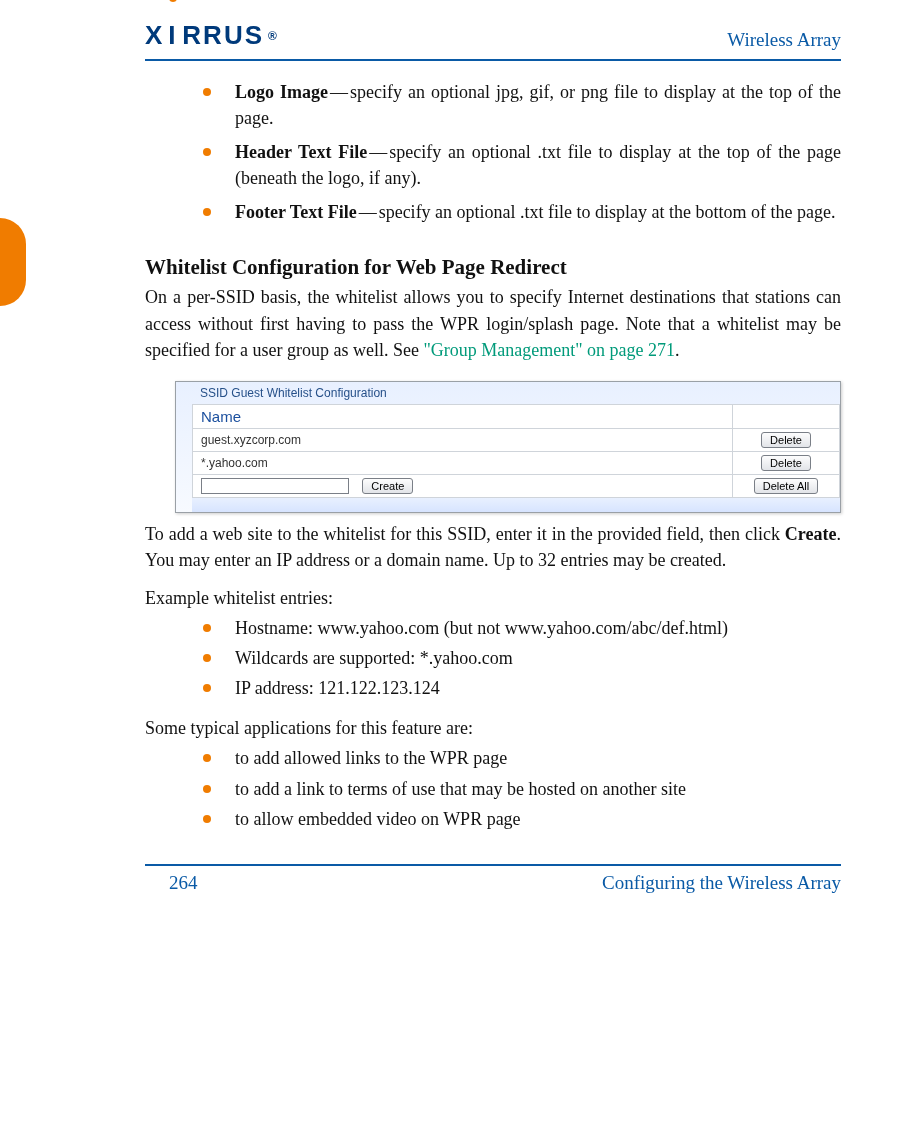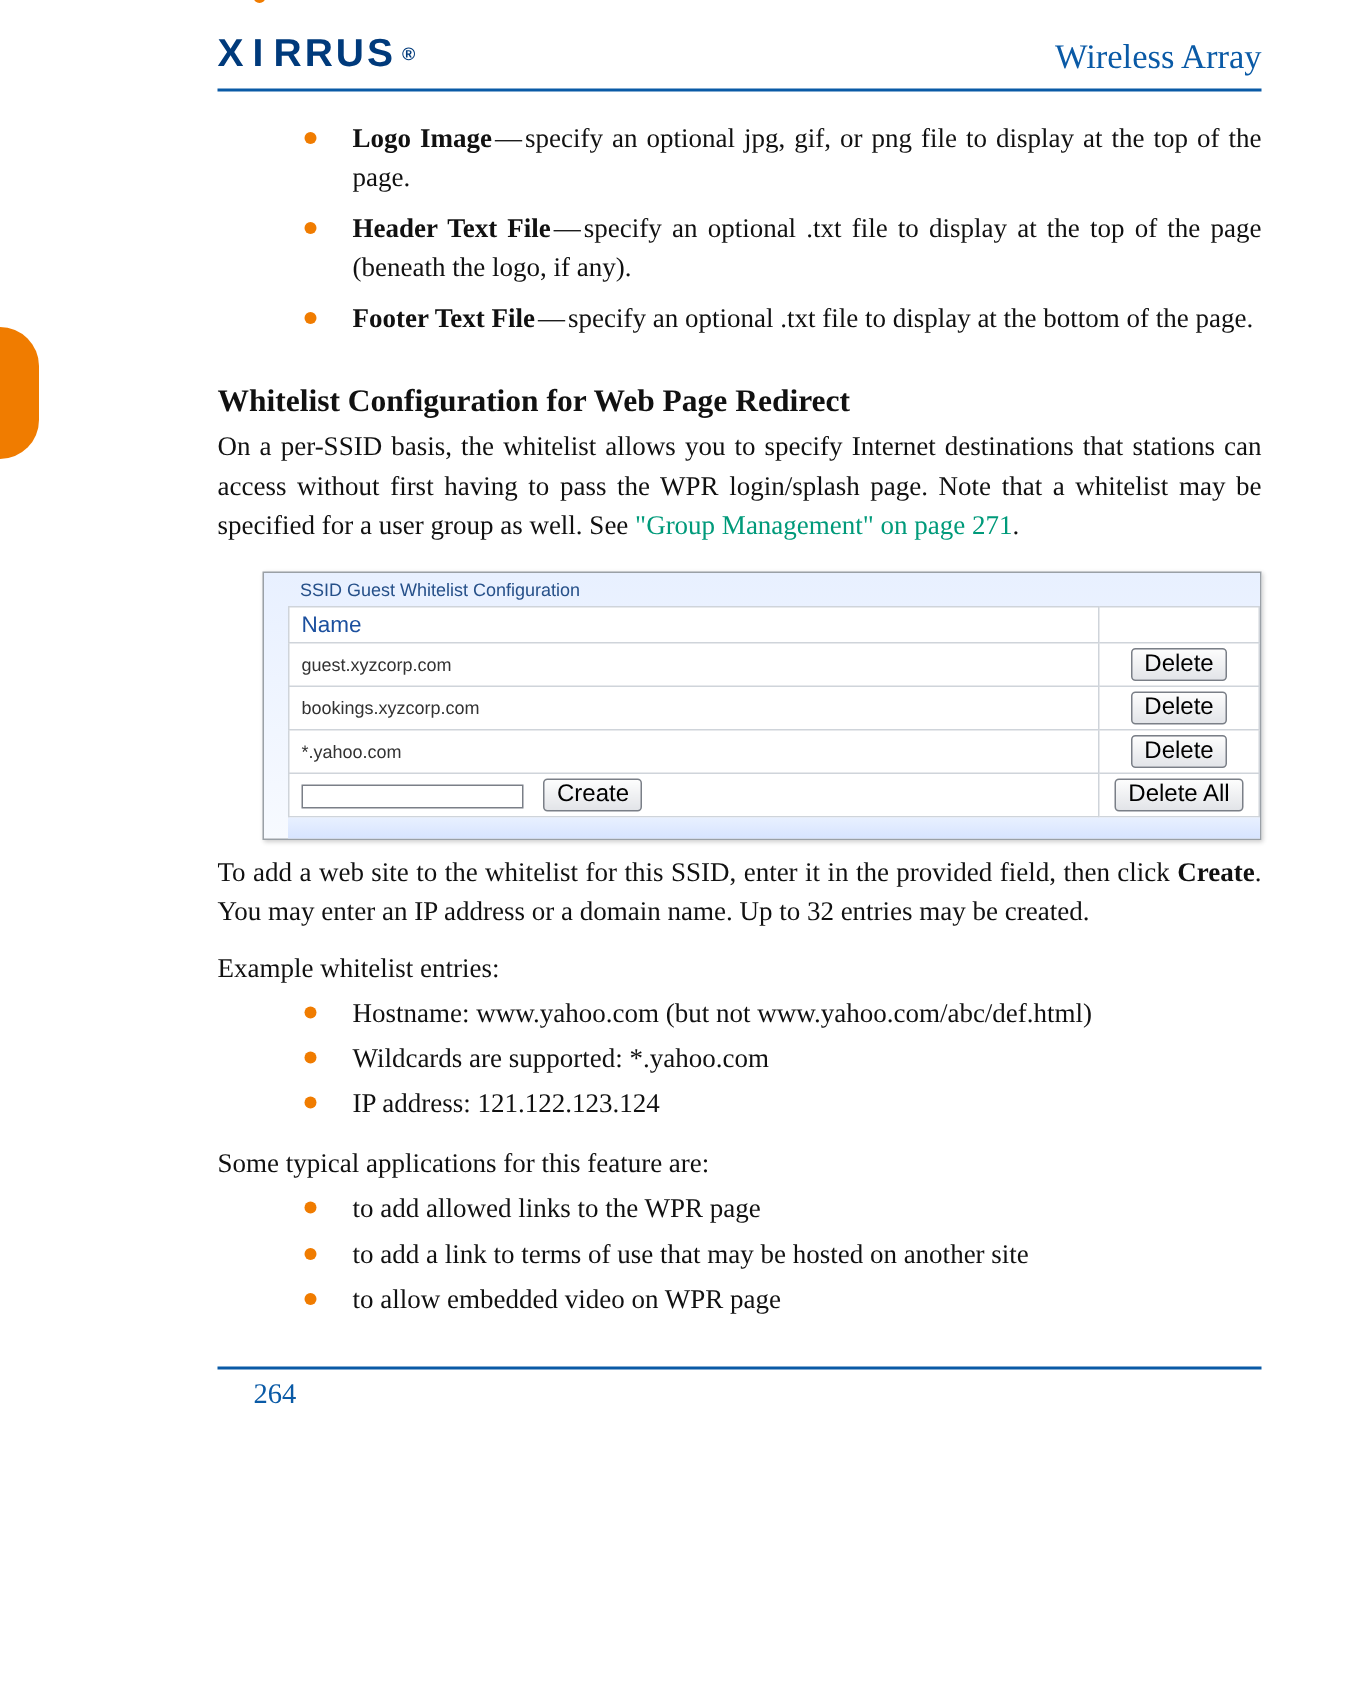--- a/index.html
+++ b/index.html
@@ -3,21 +3,21 @@
 <meta charset="utf-8">
 <style>
   html,body{margin:0;padding:0;background:#fff;}
   body{width:901px;min-height:1137px;font-family:"Palatino Linotype","Book Antiqua",Palatino,Georgia,serif;color:#111;position:relative;}
   .page{padding:20px 60px 0 145px;box-sizing:border-box;}
   .header{display:flex;align-items:flex-end;justify-content:space-between;padding-bottom:6px;}
   .logo{display:flex;align-items:center;gap:4px;font-weight:900;font-size:26px;letter-spacing:2px;color:#003a7b;font-family:Arial,Helvetica,sans-serif;}
   .logo .sep{position:relative;display:inline-block;width:10px;}
   .logo .dot{position:absolute;top:-26px;left:1px;width:8px;height:8px;border-radius:50%;background:#f07c00;}
   .logo .reg{font-size:12px;vertical-align:super;letter-spacing:0;}
-  .doc-title{color:#0a5aa6;font-size:23px;}
+  .doc-title{color:#0a5aa6;font-size:19px;}
   .rule{height:2px;background:#0a5aa6;margin:2px 0 18px 0;}
   .footer-rule{height:2px;background:#0a5aa6;margin-top:28px;}
   .footer{display:flex;justify-content:space-between;padding:6px 0 24px 0;margin-left:24px;}
   .footer .pno{color:#0a5aa6;font-size:19px;}
   .footer .sect{color:#0a5aa6;font-size:19px;}
   .body-text{font-size:18px;line-height:1.45;text-align:justify;margin:0 0 12px 0;}
   .tight{margin-bottom:4px;}
   h3{font-size:21px;font-weight:bold;margin:22px 0 4px 0;}
   .link{color:#009a7a;}
   ul.bullets{list-style:none;padding:0;margin:0 0 10px 0;}
@@ -29,21 +29,21 @@
   .side-tab{position:absolute;left:-26px;top:218px;width:52px;height:88px;border-radius:52px;background:#f07c00;}
   
   .figure{margin:18px 0 8px 30px;}
   .fig-caption{text-align:center;font-size:15px;margin:14px 0 22px 0;}
   .ss{border:1px solid #9aa0a6;background:linear-gradient(#e8f0ff,#f7faff);font-family:Verdana,Arial,sans-serif;font-size:12px;color:#333;box-shadow:1px 1px 3px rgba(0,0,0,.2);padding-left:16px;}
   .ss .ss-title{padding:4px 8px;color:#265089;font-size:12px;}
   .ss table{width:100%;border-collapse:collapse;background:#fff;}
   .ss th,.ss td{border:1px solid #cfd4da;padding:3px 8px;text-align:left;font-weight:normal;}
   .ss th{color:#1b4f9e;background:#fff;font-size:15px;}
   .ss .btncell{width:90px;text-align:center;}
-  .ss button{font-family:Verdana,Arial,sans-serif;font-size:16px;padding:1px 8px;border:1px solid #7a7f87;border-radius:3px;background:linear-gradient(#fdfdfd,#e2e4e8);cursor:pointer;}
+  .ss button{font-family:Verdana,Arial,sans-serif;font-size:11px;padding:1px 8px;border:1px solid #7a7f87;border-radius:3px;background:linear-gradient(#fdfdfd,#e2e4e8);cursor:pointer;}
   .ss input[type=text]{font-family:Verdana,Arial,sans-serif;font-size:11px;padding:1px 3px;border:1px solid #7a7f87;width:140px;}
   .ss .ss-footer{height:14px;background:linear-gradient(#e8f0ff,#d7e4ff);}
 </style>
 </head>
 <body>
 
 <div class="side-tab"></div>
 
 <div class="page">
   <div class="header">
@@ -75,24 +75,20 @@
         <tbody>
             <tr>
           <th>Name</th>
           <th class="btncell"></th>
         </tr>
         <tr>
           <td>guest.xyzcorp.com</td>
           <td class="btncell"><button>Delete</button></td>
         </tr>
         <tr>
-          <td>bookings.xyzcorp.com</td>
-          <td class="btncell"><button>Delete</button></td>
-        </tr>
-        <tr>
           <td>*.yahoo.com</td>
           <td class="btncell"><button>Delete</button></td>
         </tr>
         <tr>
           <td>
             <input type="text" value="" style="">
             &nbsp;&nbsp;
             <button>Create</button>
           </td>
           <td class="btncell"><button>Delete All</button></td>
@@ -117,14 +113,15 @@
   <p class="body-text tight">Some typical applications for this feature are:</p>
   <ul class="bullets tighter">
     <li><span>to add allowed links to the WPR page</span></li>
     <li><span>to add a link to terms of use that may be hosted on another site</span></li>
     <li><span>to allow embedded video on WPR page</span></li>
   </ul>
 
   <div class="footer-rule"></div>
   <div class="footer">
     <span class="pno">264</span>
+    <span class="sect">Configuring the Wireless Array</span>
   </div>
 </div>
 
 </body></html>

